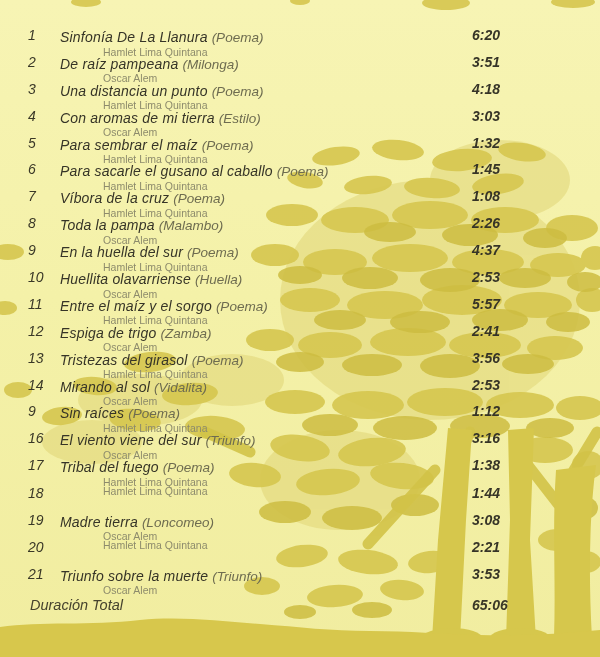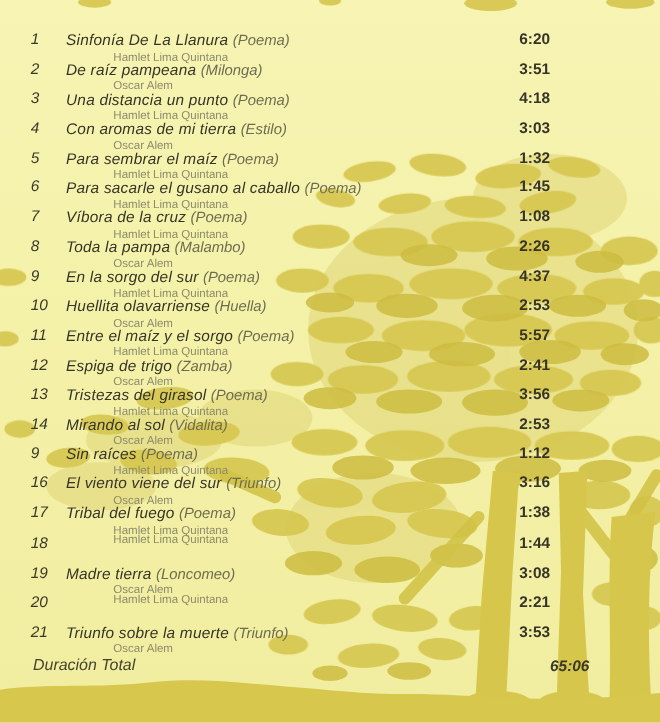--- a/index.html
+++ b/index.html
@@ -16,25 +16,25 @@
   .no{
     position:absolute;left:28px;top:0;width:30px;
     font-style:italic;font-size:14px;color:#3a3827;line-height:15px;
   }
   .tline{margin-left:60px;line-height:15px;}
   .title{font-style:italic;font-weight:normal;font-size:14px;color:#363427;letter-spacing:.2px;}
   .genre{font-style:italic;font-size:13.5px;color:#6e6c50;margin-left:4px;}
   .artist{display:block;margin-left:63px;font-size:10.5px;line-height:11px;color:#8d8b6c;margin-top:0.5px;padding-left:40px;}
   .dur{
     position:absolute;left:472px;top:0;
-    font-weight:bold;font-size:14px;color:#363427;line-height:15px;
+    font-style:italic;font-weight:bold;font-size:14px;color:#363427;line-height:15px;
   }
   #totalrow{position:absolute;left:0;top:597px;width:492px;z-index:2;height:18px;}
   #total-label{position:absolute;left:30px;top:0;font-style:italic;font-size:14.5px;color:#46432e;line-height:16px;}
-  #total-value{position:absolute;left:472px;top:0;font-style:italic;font-weight:bold;font-size:14px;color:#3a3827;line-height:16px;margin-left:28px;}
+  #total-value{position:absolute;left:472px;top:0;font-style:italic;font-weight:bold;font-size:14px;color:#3a3827;line-height:16px;}
 </style>
 </head>
 <body>
 
 <div id="cover">
 
   <svg id="artwork" viewBox="0 0 600 657" xmlns="http://www.w3.org/2000/svg" aria-hidden="true">
 
     <g fill="#dfd372" opacity="0.5">
       <ellipse cx="140" cy="400" rx="62" ry="26"></ellipse>
@@ -166,21 +166,21 @@
 
   <div id="tracklist">
     <div class="track"><span class="no">1</span><span class="tline"><span class="title">Sinfonía De La Llanura</span><span class="genre">(Poema)</span></span><span class="artist">Hamlet Lima Quintana</span><span class="dur">6:20</span></div>
     <div class="track"><span class="no">2</span><span class="tline"><span class="title">De raíz pampeana</span><span class="genre">(Milonga)</span></span><span class="artist">Oscar Alem</span><span class="dur">3:51</span></div>
     <div class="track"><span class="no">3</span><span class="tline"><span class="title">Una distancia un punto</span><span class="genre">(Poema)</span></span><span class="artist">Hamlet Lima Quintana</span><span class="dur">4:18</span></div>
     <div class="track"><span class="no">4</span><span class="tline"><span class="title">Con aromas de mi tierra</span><span class="genre">(Estilo)</span></span><span class="artist">Oscar Alem</span><span class="dur">3:03</span></div>
     <div class="track"><span class="no">5</span><span class="tline"><span class="title">Para sembrar el maíz</span><span class="genre">(Poema)</span></span><span class="artist">Hamlet Lima Quintana</span><span class="dur">1:32</span></div>
     <div class="track"><span class="no">6</span><span class="tline"><span class="title">Para sacarle el gusano al caballo</span><span class="genre">(Poema)</span></span><span class="artist">Hamlet Lima Quintana</span><span class="dur">1:45</span></div>
     <div class="track"><span class="no">7</span><span class="tline"><span class="title">Víbora de la cruz</span><span class="genre">(Poema)</span></span><span class="artist">Hamlet Lima Quintana</span><span class="dur">1:08</span></div>
     <div class="track"><span class="no">8</span><span class="tline"><span class="title">Toda la pampa</span><span class="genre">(Malambo)</span></span><span class="artist">Oscar Alem</span><span class="dur">2:26</span></div>
-    <div class="track"><span class="no">9</span><span class="tline"><span class="title">En la sorgo del sur</span><span class="genre">(Poema)</span></span><span class="artist">Hamlet Lima Quintana</span><span class="dur">4:37</span></div>
+    <div class="track"><span class="no">9</span><span class="tline"><span class="title">En la huella del sur</span><span class="genre">(Poema)</span></span><span class="artist">Hamlet Lima Quintana</span><span class="dur">4:37</span></div>
     <div class="track"><span class="no">10</span><span class="tline"><span class="title">Huellita olavarriense</span><span class="genre">(Huella)</span></span><span class="artist">Oscar Alem</span><span class="dur">2:53</span></div>
     <div class="track"><span class="no">11</span><span class="tline"><span class="title">Entre el maíz y el sorgo</span><span class="genre">(Poema)</span></span><span class="artist">Hamlet Lima Quintana</span><span class="dur">5:57</span></div>
     <div class="track"><span class="no">12</span><span class="tline"><span class="title">Espiga de trigo</span><span class="genre">(Zamba)</span></span><span class="artist">Oscar Alem</span><span class="dur">2:41</span></div>
     <div class="track"><span class="no">13</span><span class="tline"><span class="title">Tristezas del girasol</span><span class="genre">(Poema)</span></span><span class="artist">Hamlet Lima Quintana</span><span class="dur">3:56</span></div>
     <div class="track"><span class="no">14</span><span class="tline"><span class="title">Mirando al sol</span><span class="genre">(Vidalita)</span></span><span class="artist">Oscar Alem</span><span class="dur">2:53</span></div>
     <div class="track"><span class="no">9</span><span class="tline"><span class="title">Sin raíces</span><span class="genre">(Poema)</span></span><span class="artist">Hamlet Lima Quintana</span><span class="dur">1:12</span></div>
     <div class="track"><span class="no">16</span><span class="tline"><span class="title">El viento viene del sur</span><span class="genre">(Triunfo)</span></span><span class="artist">Oscar Alem</span><span class="dur">3:16</span></div>
     <div class="track"><span class="no">17</span><span class="tline"><span class="title">Tribal del fuego</span><span class="genre">(Poema)</span></span><span class="artist">Hamlet Lima Quintana</span><span class="dur">1:38</span></div>
     <div class="track"><span class="no">18</span><span class="artist">Hamlet Lima Quintana</span><span class="dur">1:44</span></div>
     <div class="track"><span class="no">19</span><span class="tline"><span class="title">Madre tierra</span><span class="genre">(Loncomeo)</span></span><span class="artist">Oscar Alem</span><span class="dur">3:08</span></div>

